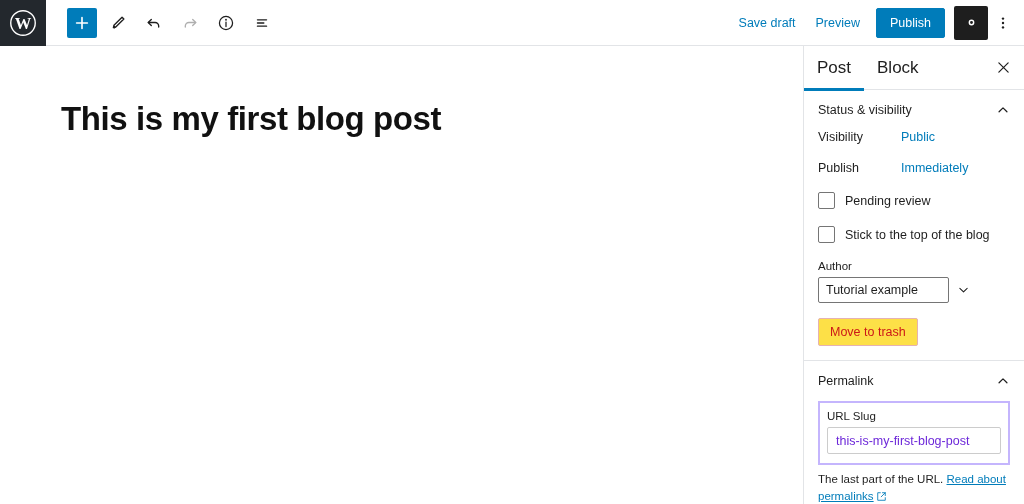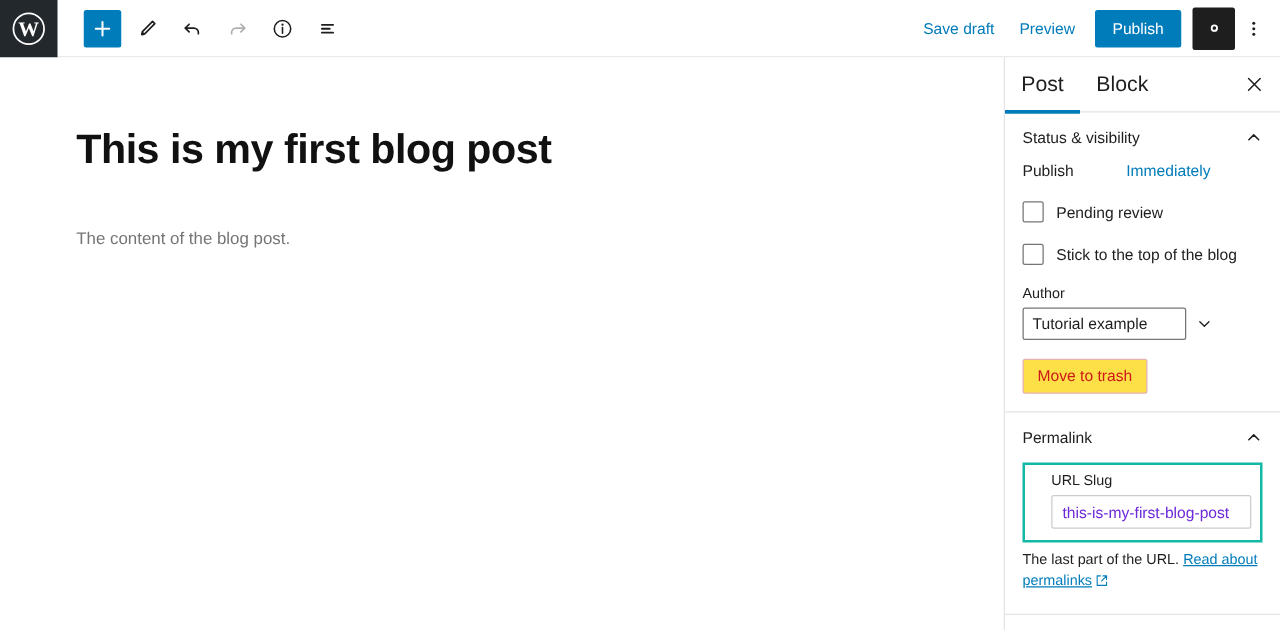--- a/index.html
+++ b/index.html
@@ -124,21 +124,21 @@
   .select-arrow {
     position: absolute; right: 7px; top: 50%; transform: translateY(-50%);
     pointer-events: none; display: flex;
   }
   .trash-btn {
     border: 1px solid #e5b2b2; background: #fde047; color: #cc1818; border-radius: 2px;
     font-size: 12.5px; padding: 6px 11px; cursor: pointer;
   }
 
   
-  .highlight-box { border: 2px solid #14b8a6; padding: 7px 7px 9px 21px; margin: 0 0 6px 0; }
+  .highlight-box { border: 2px solid #c4b5fd; padding: 7px 7px 9px 7px; margin: 0 0 6px 0; }
   .slug-input {
     width: 100%; height: 27px; border: 1px solid #ccc; border-radius: 2px;
     background: #fff; font-size: 12.5px; color: #6d28d9; padding: 0 8px;
     display: flex; align-items: center; font-family: "Liberation Sans", sans-serif;
   }
   .help {
     font-size: 11.5px; color: #1e1e1e; line-height: 1.5; padding: 0 0 0 0;
   }
   .help a { color: #007cba; text-decoration: underline; }
   .ext-ico { display: inline-block; vertical-align: -2px; margin-left: 2px; }
@@ -210,21 +210,20 @@
           <circle cx="10" cy="4.5" r="1.5" fill="#1e1e1e"></circle>
           <circle cx="10" cy="10" r="1.5" fill="#1e1e1e"></circle>
           <circle cx="10" cy="15.5" r="1.5" fill="#1e1e1e"></circle>
         </svg>
       </button>
     </div>
   </div>
 
   <div class="canvas">
     <div class="post-title">This is my first blog post</div>
-    <div class="post-body">The content of the blog post.</div>
   </div>
 
   <div class="sidebar">
 
     <div class="tabbar">
       <button class="tab active">Post</button>
       <button class="tab">Block</button>
       <button class="tab-close">
         <svg width="13" height="13" viewBox="0 0 14 14">
           <path d="M2 2l10 10M12 2L2 12" stroke="#1e1e1e" stroke-width="1.3" stroke-linecap="round"></path>
@@ -236,20 +235,24 @@
       <div class="panel-head">
         <span class="panel-title">Status &amp; visibility</span>
         <span class="chev">
           <svg width="14" height="14" viewBox="0 0 16 16">
               <path d="M3.5 10L8 5.6 12.5 10" fill="none" stroke="#1e1e1e" stroke-width="1.4" stroke-linecap="round" stroke-linejoin="round"></path>
             </svg>
         </span>
       </div>
       <div class="panel-body">
 
+        <div class="row">
+          <span class="row-label">Visibility</span>
+          <button class="row-value">Public</button>
+        </div>
 
         <div class="row">
           <span class="row-label">Publish</span>
           <button class="row-value">Immediately</button>
         </div>
 
         <div class="check-row">
           <span class="cbox"></span>
           <span class="check-label">Pending review</span>
         </div>

